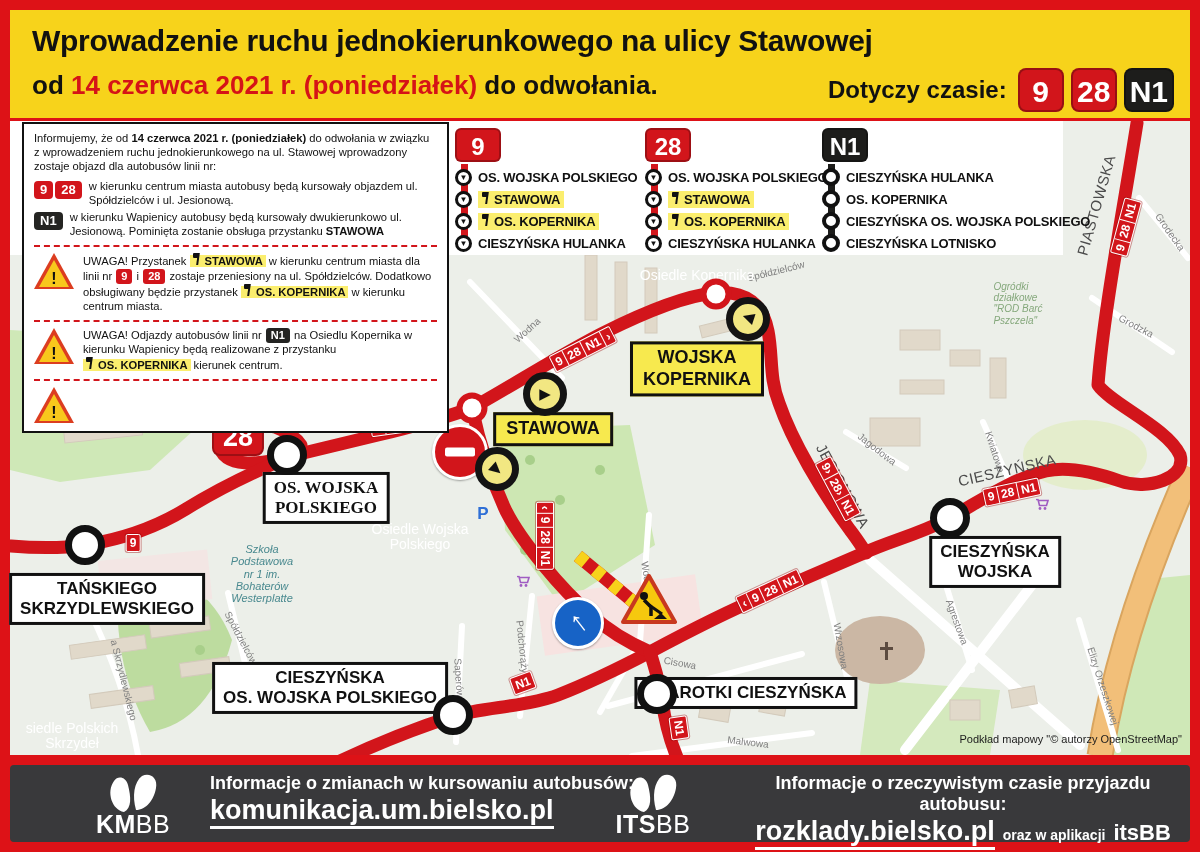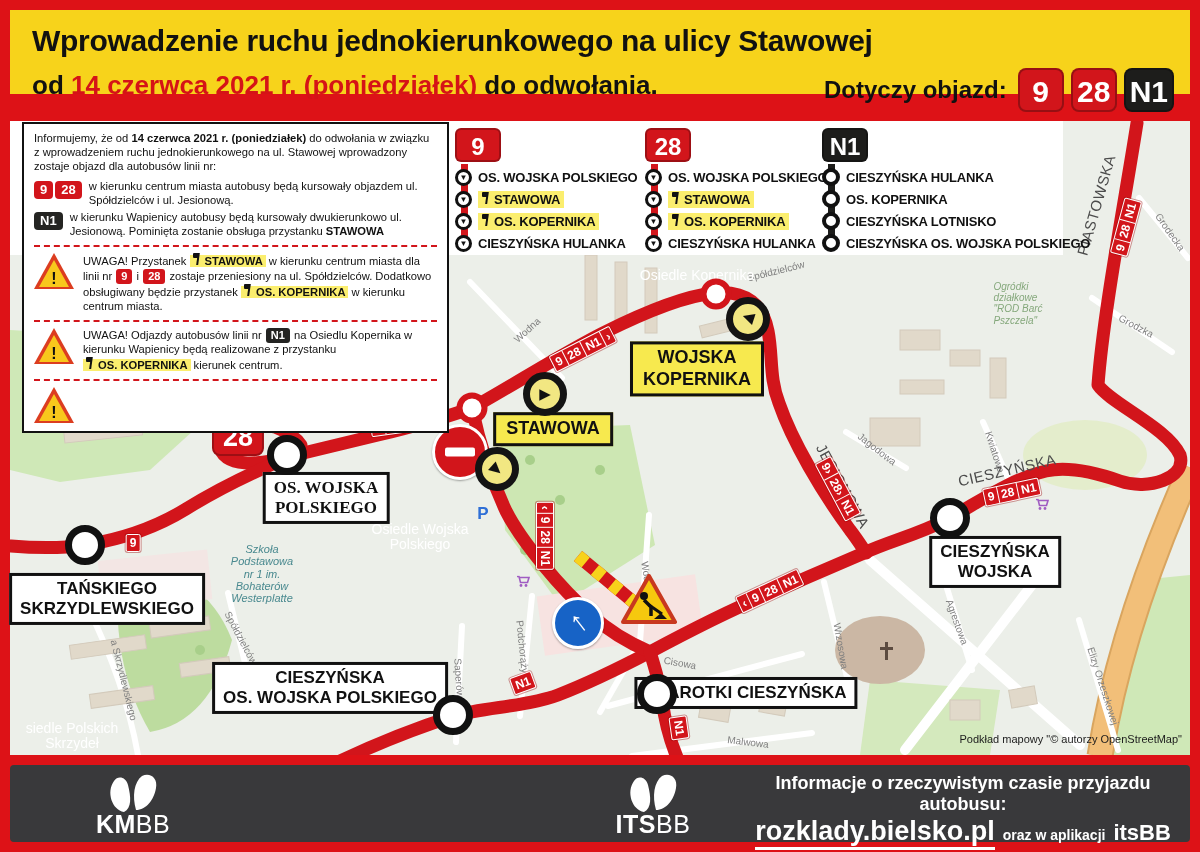--- a/index.html
+++ b/index.html
@@ -1,19 +1,19 @@
 <!DOCTYPE html>
 <html><head>
 <meta charset="utf-8">
 <style>
   html,body{margin:0;padding:0;background:#888;}
   .poster{position:relative;width:1200px;height:852px;background:#dd1217;overflow:hidden;
           font-family:"Liberation Sans","DejaVu Sans",sans-serif;color:#111;}
   
-  .header{position:absolute;left:10px;top:10px;width:1180px;height:84px;background:#f7d31b;}
+  .header{position:absolute;left:10px;top:10px;width:1180px;height:108px;background:#f7d31b;}
   .title{position:absolute;left:22px;top:14px;font-size:30px;font-weight:bold;letter-spacing:-.3px;}
   .subtitle{position:absolute;left:22px;top:60px;font-size:26px;font-weight:bold;}
   .subtitle .red{color:#d51317;}
   .lines-row{position:absolute;right:16px;top:58px;display:flex;align-items:center;gap:7px;}
   .lines-label{font-size:24px;font-weight:bold;margin-right:4px;}
   .hbadge{display:inline-block;min-width:46px;height:44px;line-height:44px;text-align:center;
           border-radius:8px;background:#d2151b;color:#fff;font-size:30px;font-weight:bold;
           padding:0 4px;border:2px solid rgba(0,0,0,.28);box-sizing:border-box;}
   .hbadge.dark{background:#1d1d1b;}
   
@@ -253,25 +253,25 @@
           <div class="stop-row">
             <span class="stop-ico"></span>
             <span class="stop-name">CIESZYŃSKA HULANKA</span>
           </div>
           <div class="stop-row">
             <span class="stop-ico"></span>
             <span class="stop-name">OS. KOPERNIKA</span>
           </div>
           <div class="stop-row">
             <span class="stop-ico"></span>
+            <span class="stop-name">CIESZYŃSKA OS. WOJSKA POLSKIEGO</span>
+          </div>
+          <div class="stop-row">
+            <span class="stop-ico"></span>
             <span class="stop-name">CIESZYŃSKA LOTNISKO</span>
-          </div>
-          <div class="stop-row">
-            <span class="stop-ico"></span>
-            <span class="stop-name">CIESZYŃSKA OS. WOJSKA POLSKIEGO</span>
           </div>
         </div></div>
     </div>
 
   <div id="overlays">
       <div class="ovl street-lbl big" style="left: 1096px; top: 205px; transform: translate(-50%, -50%) rotate(-74deg); position: absolute;">PIASTOWSKA</div>
       <div class="ovl street-lbl big" style="left: 378px; top: 410px; transform: translate(-50%, -50%) rotate(-10deg); position: absolute;">SPÓŁDZIELCÓW</div>
       <div class="ovl street-lbl big" style="left: 843px; top: 486px; transform: translate(-50%, -50%) rotate(61deg); position: absolute;">JESIONOWA</div>
       <div class="ovl street-lbl big" style="left: 1007px; top: 470px; transform: translate(-50%, -50%) rotate(-13deg); position: absolute;">CIESZYŃSKA</div>
       <div class="ovl street-lbl" style="left: 776px; top: 271px; transform: translate(-50%, -50%) rotate(-14deg); position: absolute;">Spółdzielców</div>
@@ -420,21 +420,21 @@
       <div class="sign church-icon" style="position: absolute; left: 886px; top: 651px; transform: translate(-50%, -50%);"></div>
     </div>
   <div class="attribution">Podkład mapowy "© autorzy OpenStreetMap"</div>
 
   <div class="header">
     <div class="title">Wprowadzenie ruchu jednokierunkowego na ulicy Stawowej</div>
     <div class="subtitle">
       <span>od </span><span class="red">14 czerwca 2021 r. (poniedziałek)</span><span> do odwołania.</span>
     </div>
     <div class="lines-row">
-      <span class="lines-label">Dotyczy objazd:</span>
+      <span class="lines-label">Dotyczy czasie:</span>
       <span class="hbadge">9</span>
       <span class="hbadge">28</span>
       <span class="hbadge dark">N1</span>
     </div>
   </div>
 
   <div class="info-box">
     <div class="intro"><span>Informujemy, że od </span><b>14 czerwca 2021 r. (poniedziałek)</b><span> do odwołania w związku z wprowadzeniem ruchu jednokierunkowego na ul. Stawowej wprowadzony zostaje objazd dla autobusów linii nr:</span></div>
     <div id="info-items">
         <div class="info-item">
@@ -473,20 +473,24 @@
   </div>
 
   <div class="footer">
     <div class="flogo" style="left:68px;">
       <svg width="66" height="42" viewBox="0 0 66 42">
         <path d="M24,40 C12,38 6,20 14,9 C18,3 26,5 28,13 C31,25 32,36 24,40 Z" fill="#fff"></path>
         <path d="M36,38 C32,24 34,10 42,4 C50,0 58,6 56,16 C54,28 46,38 36,38 Z" fill="#fff"></path>
       </svg>
       <div class="ltext"><b>KM</b><span>BB</span></div>
     </div>
+    <div class="ftext" style="left:200px;">
+      <div class="fline1">Informacje o zmianach w kursowaniu autobusów:</div>
+      <span class="flink">komunikacja.um.bielsko.pl</span>
+    </div>
     <div class="flogo" style="left:588px;">
       <svg width="66" height="42" viewBox="0 0 66 42">
         <path d="M24,40 C12,38 6,20 14,9 C18,3 26,5 28,13 C31,25 32,36 24,40 Z" fill="#fff"></path>
         <path d="M36,38 C32,24 34,10 42,4 C50,0 58,6 56,16 C54,28 46,38 36,38 Z" fill="#fff"></path>
       </svg>
       <div class="ltext"><b>ITS</b><span>BB</span></div>
     </div>
     <div class="ftext" style="left:726px;text-align:center;">
       <div class="fline1">Informacje o rzeczywistym czasie przyjazdu autobusu:</div>
       <span class="flink">rozklady.bielsko.pl</span><span class="fextra">oraz w aplikacji</span><span class="fapp">itsBB</span>

